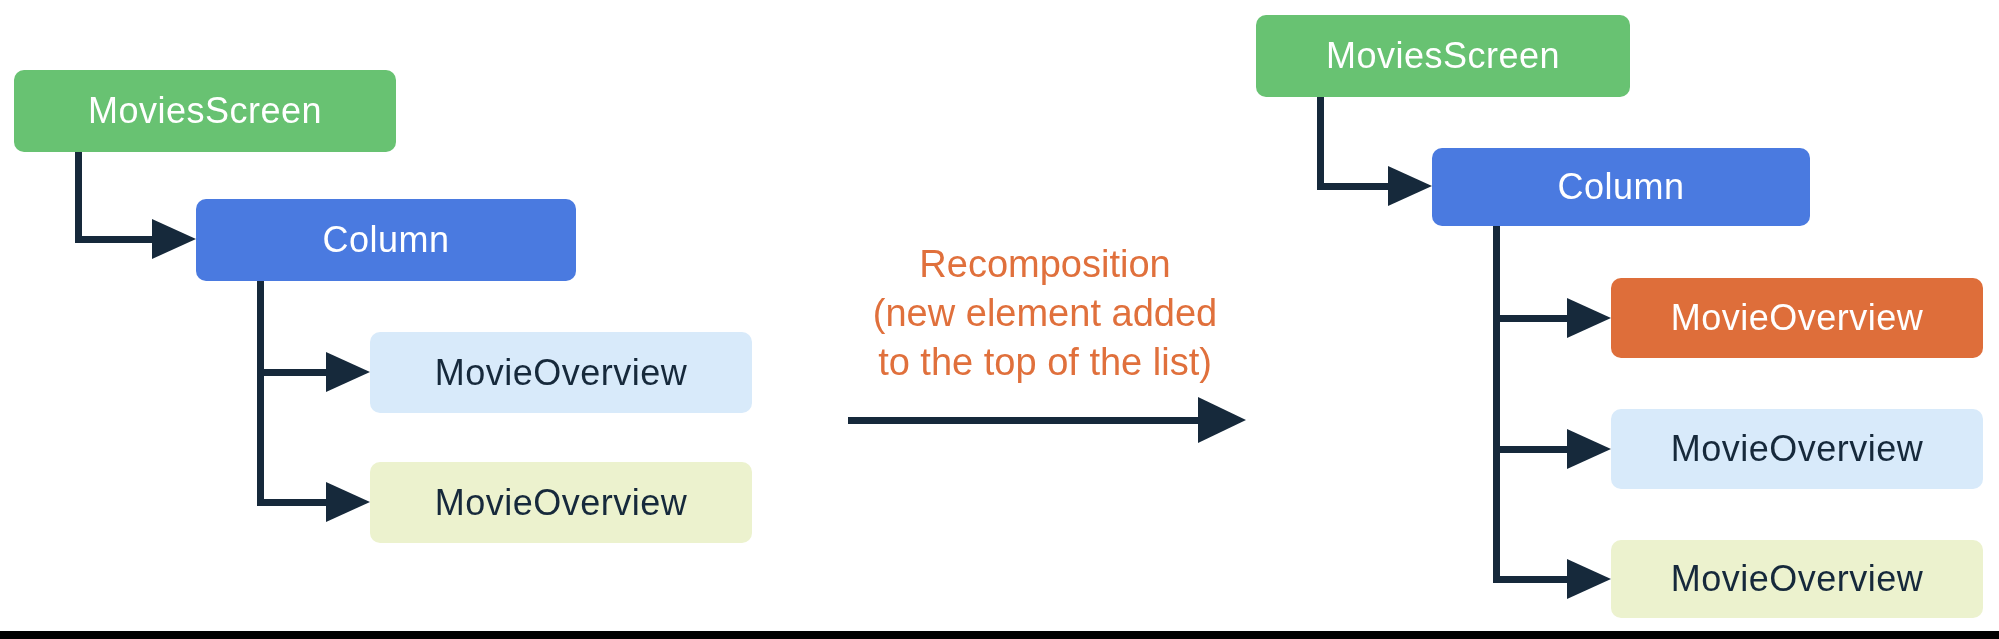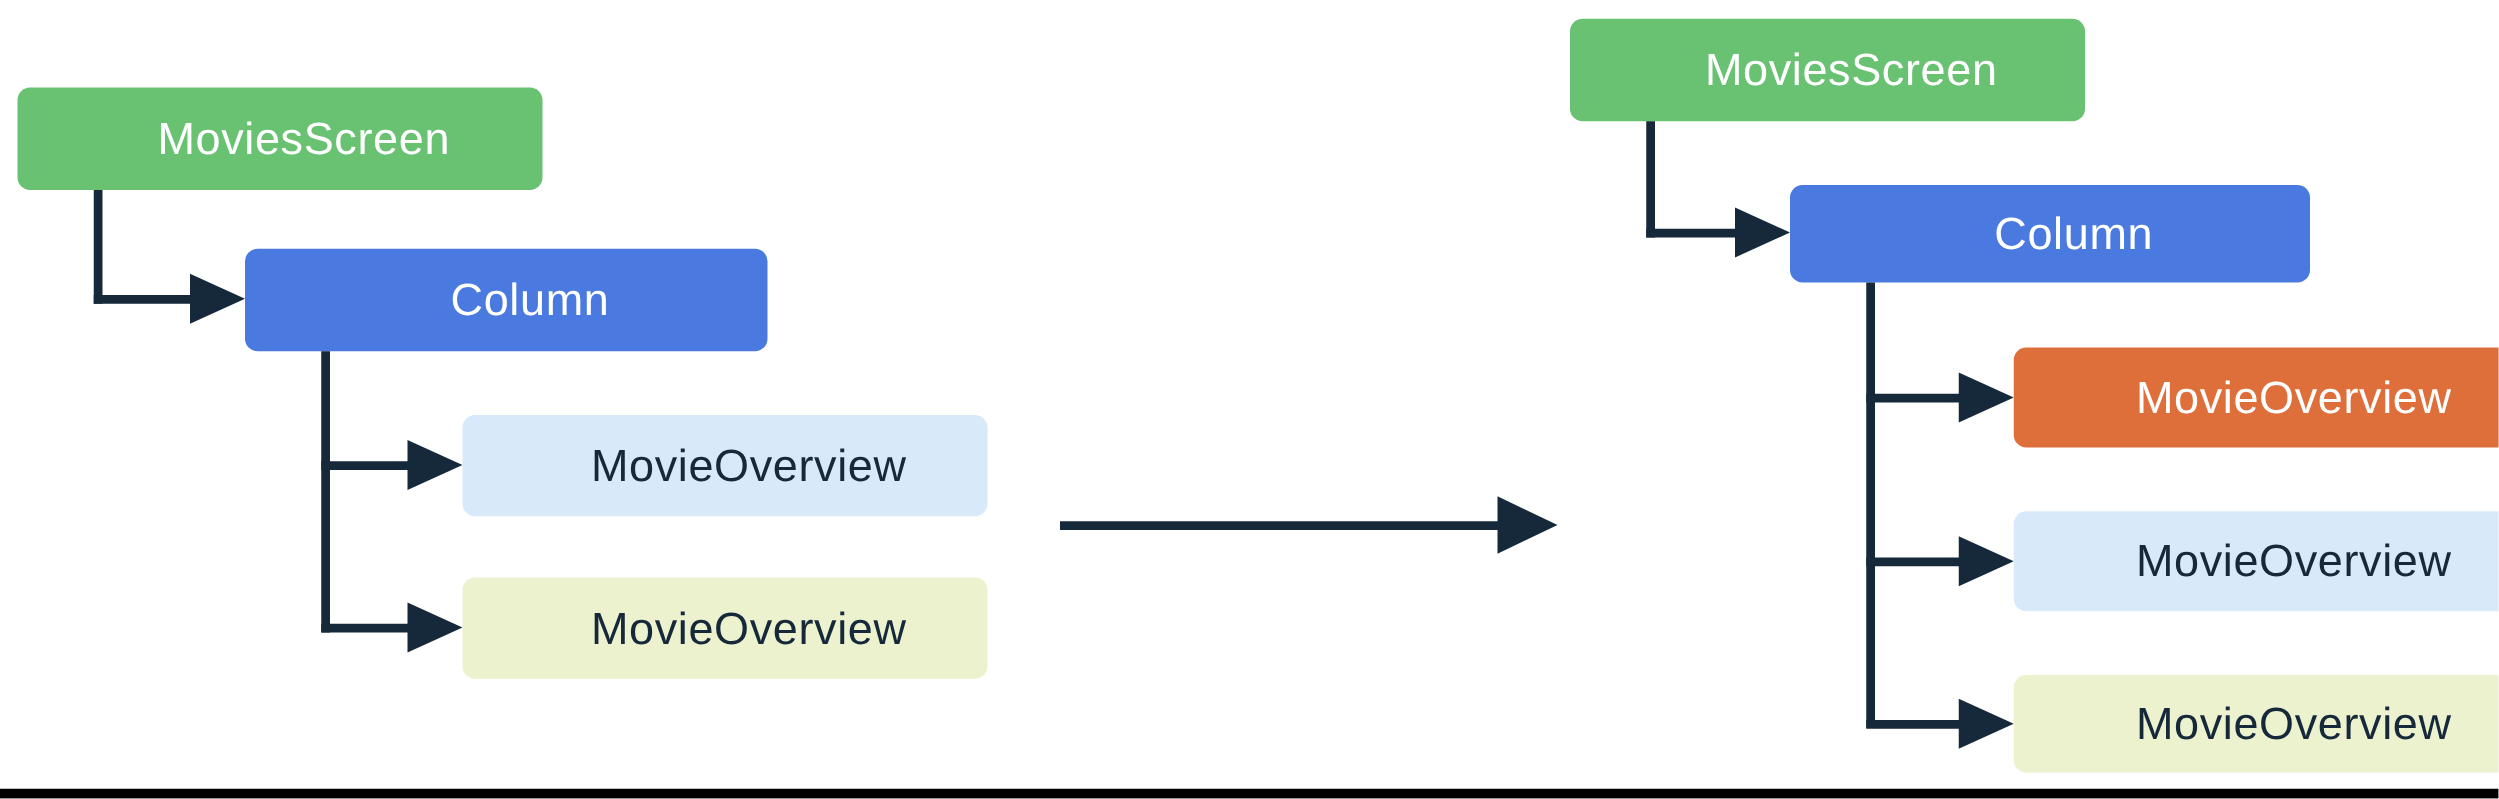--- a/index.html
+++ b/index.html
@@ -14,21 +14,20 @@
     height: 639px;
     background: var(--background, #ffffff);
     overflow: hidden;
   }
   .node {
     position: absolute;
     border-radius: 10px;
     display: flex;
     align-items: center;
     justify-content: center;
-    padding-left: 38px;
   }
   .node-label {
     font-size: 36px;
     font-weight: 500;
     letter-spacing: 0.5px;
     white-space: nowrap;
   }
   .line {
     position: absolute;
     background: var(--connector, #16293B);
@@ -90,20 +89,25 @@
   <div class="arrowhead" style="left:326px; top:482px"></div>
 
   <div class="node" style="left: 370px; top: 332px; width: 382px; height: 81px; background-color: rgb(216, 234, 250);">
     <span class="node-label" style="color: rgb(22, 41, 59);">MovieOverview</span>
   </div>
 
   <div class="node" style="left: 370px; top: 462px; width: 382px; height: 81px; background-color: rgb(236, 242, 206);">
     <span class="node-label" style="color: rgb(22, 41, 59);">MovieOverview</span>
   </div>
 
+  <div class="annotation">
+    <div>Recomposition</div>
+    <div>(new element added</div>
+    <div>to the top of the list)</div>
+  </div>
 
   <div class="line" style="left:848px; top:417px; width:352px; height:7px"></div>
   <div class="arrowhead big" style="left:1198px; top:397px"></div>
 
   <div class="node" style="left: 1256px; top: 15px; width: 374px; height: 82px; background-color: rgb(104, 194, 114);">
     <span class="node-label" style="color: rgb(255, 255, 255);">MoviesScreen</span>
   </div>
 
   <div class="line" style="left:1317px; top:97px; width:7px; height:93px"></div>
   <div class="line" style="left:1317px; top:183px; width:75px; height:7px"></div>

